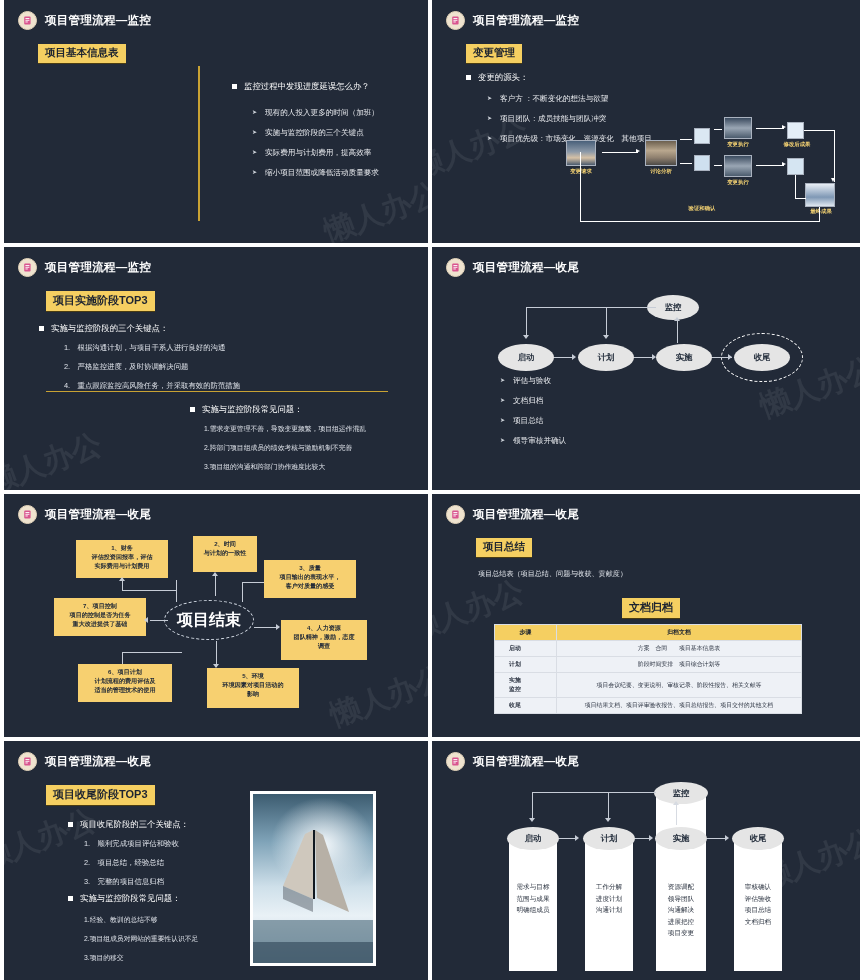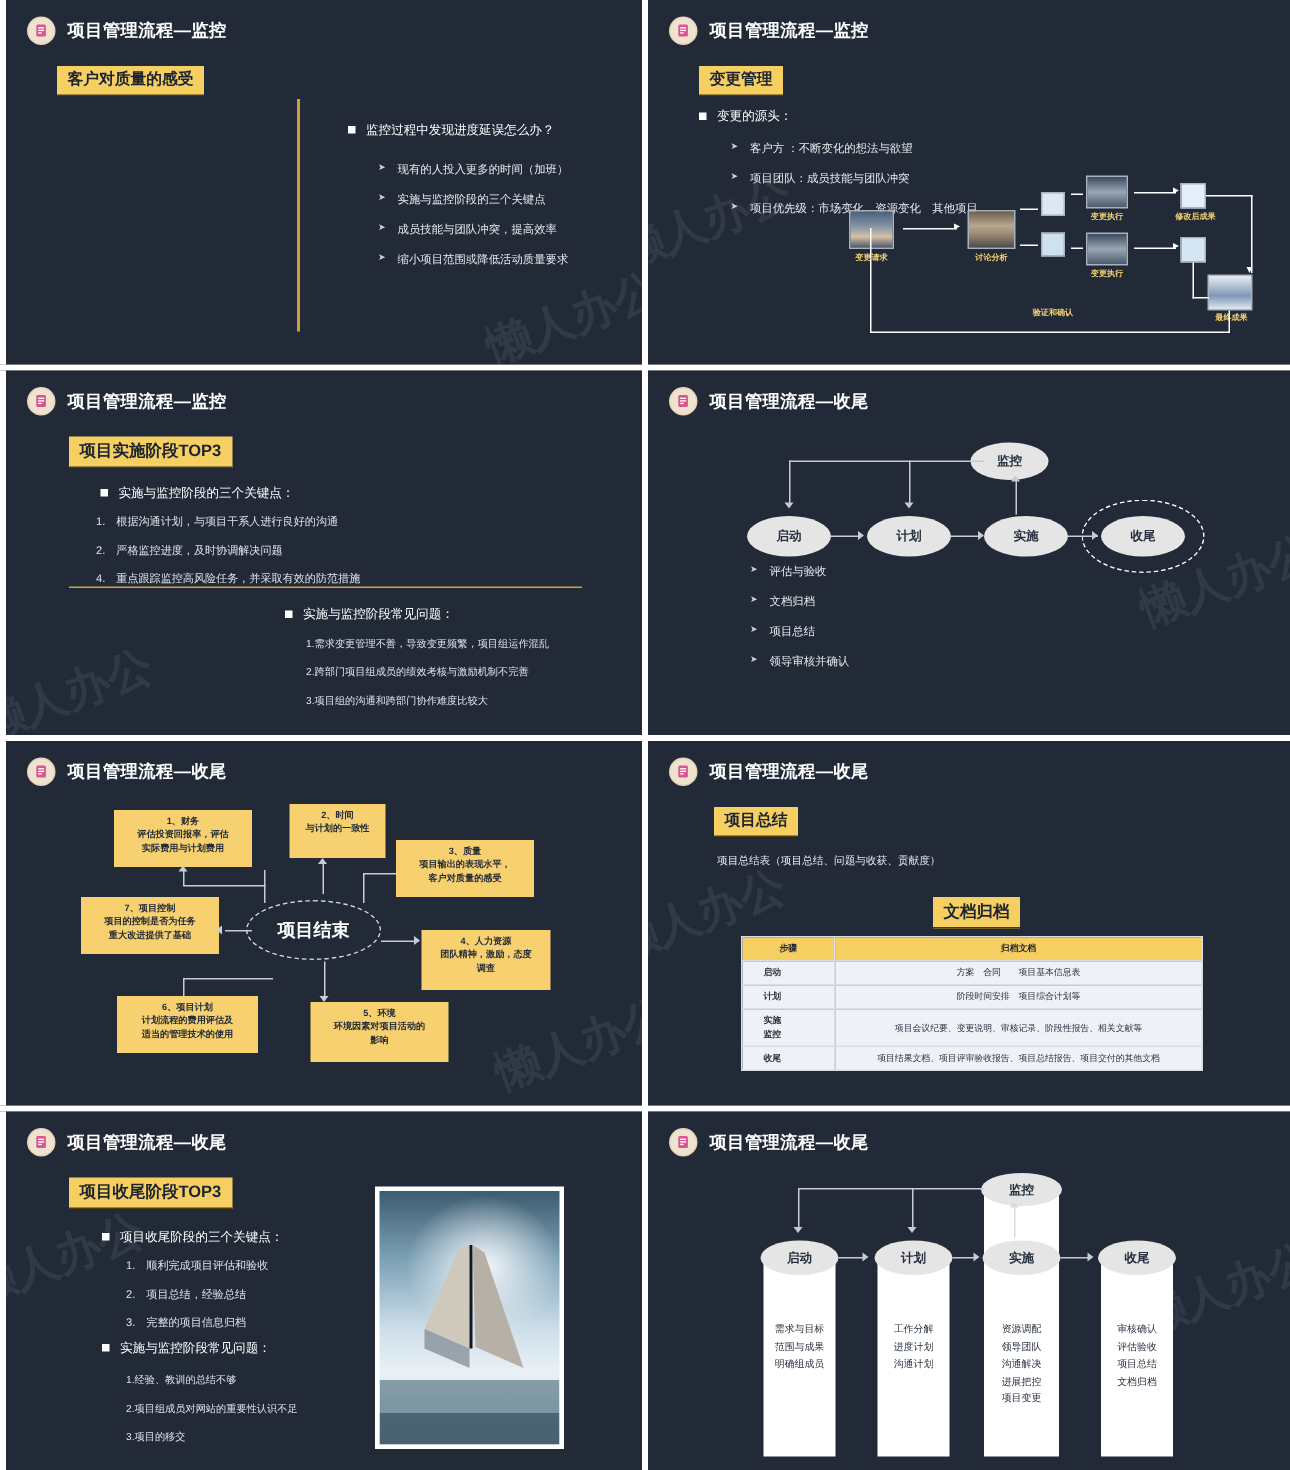--- a/index.html
+++ b/index.html
@@ -121,21 +121,21 @@
     border-bottom:4.5px solid #c6ccd6; border-top:0;
   }
   
   .mbox{
     position:absolute; background:#f7d070; color:#242c38;
     font-size:6.1px; line-height:1.45; text-align:center;
     padding:4px 3px; font-weight:600;
   }
   .mcenter{
     position:absolute; border:1.3px dashed #cfd6e0; border-radius:50%;
-    color:#ffffff; font-size:12px; font-weight:bold;
+    color:#ffffff; font-size:16px; font-weight:bold;
     display:flex;align-items:center;justify-content:center;
   }
   
   .tbl{ position:absolute; border-collapse:collapse; font-size:5.9px; }
   .tbl th{
     background:#f5cf61; color:#1d2430; font-weight:bold;
     padding:3px 2px; border:.5px solid #d9dde4;
   }
   .tbl td{
     background:#eef1f6; color:#2a3240; padding:3px 2px;
@@ -192,30 +192,30 @@
       <span class="logo">
         <svg width="11" height="11" viewBox="0 0 11 11">
               <rect x="2.2" y="1.4" width="6.4" height="8" rx="1" fill="#d9558f"></rect>
               <rect x="3.4" y="3.1" width="4" height=".9" fill="#fff"></rect>
               <rect x="3.4" y="4.8" width="4" height=".9" fill="#fff"></rect>
               <rect x="3.4" y="6.5" width="2.4" height=".9" fill="#fff"></rect>
             </svg>
       </span>
       <span class="hdr-title">项目管理流程—监控</span>
     </div>
-    <div class="chip" style="left:34px;top:44px">客户对质量的感受</div>
+    <div class="chip" style="left:34px;top:44px">项目基本信息表</div>
 
 
     <div class="gold-vrule" style="left:194px;top:66px;height:155px"></div>
 
     <div class="sq-head" style="left:228px;top:81px">监控过程中发现进度延误怎么办？</div>
     <ul class="arrow-list" style="left:248px;top:108px">
       <li>现有的人投入更多的时间（加班）</li>
       <li>实施与监控阶段的三个关键点</li>
-      <li>成员技能与团队冲突，提高效率</li>
+      <li>实际费用与计划费用，提高效率</li>
       <li>缩小项目范围或降低活动质量要求</li>
     </ul>
     <div class="wm" style="right:-14px;bottom:10px">懒人办公</div>
   </div>
     </div>
 
   <div class="slide right">
       <div class="slide-inner">
     <div class="hdr">
       <span class="logo">
@@ -290,21 +290,21 @@
         <svg width="11" height="11" viewBox="0 0 11 11">
               <rect x="2.2" y="1.4" width="6.4" height="8" rx="1" fill="#d9558f"></rect>
               <rect x="3.4" y="3.1" width="4" height=".9" fill="#fff"></rect>
               <rect x="3.4" y="4.8" width="4" height=".9" fill="#fff"></rect>
               <rect x="3.4" y="6.5" width="2.4" height=".9" fill="#fff"></rect>
             </svg>
       </span>
       <span class="hdr-title">项目管理流程—监控</span>
     </div>
     <div class="chip" style="left:42px;top:44px;font-size:11px">项目实施阶段TOP3</div>
-    <div class="sq-head" style="left:63px;top:76px">实施与监控阶段的三个关键点：</div>
+    <div class="sq-head" style="left:35px;top:76px">实施与监控阶段的三个关键点：</div>
     <ul class="num-list" style="left:60px;top:96px">
       <li>1.　根据沟通计划，与项目干系人进行良好的沟通</li>
       <li>2.　严格监控进度，及时协调解决问题</li>
       <li>4.　重点跟踪监控高风险任务，并采取有效的防范措施</li>
     </ul>
     <div class="gold-rule" style="left:42px;top:144px;width:342px"></div>
     <div class="sq-head" style="left:186px;top:157px">实施与监控阶段常见问题：</div>
     <div class="plain-list" style="left:200px;top:177px">
       <div>1.需求变更管理不善，导致变更频繁，项目组运作混乱</div>
       <div>2.跨部门项目组成员的绩效考核与激励机制不完善</div>

